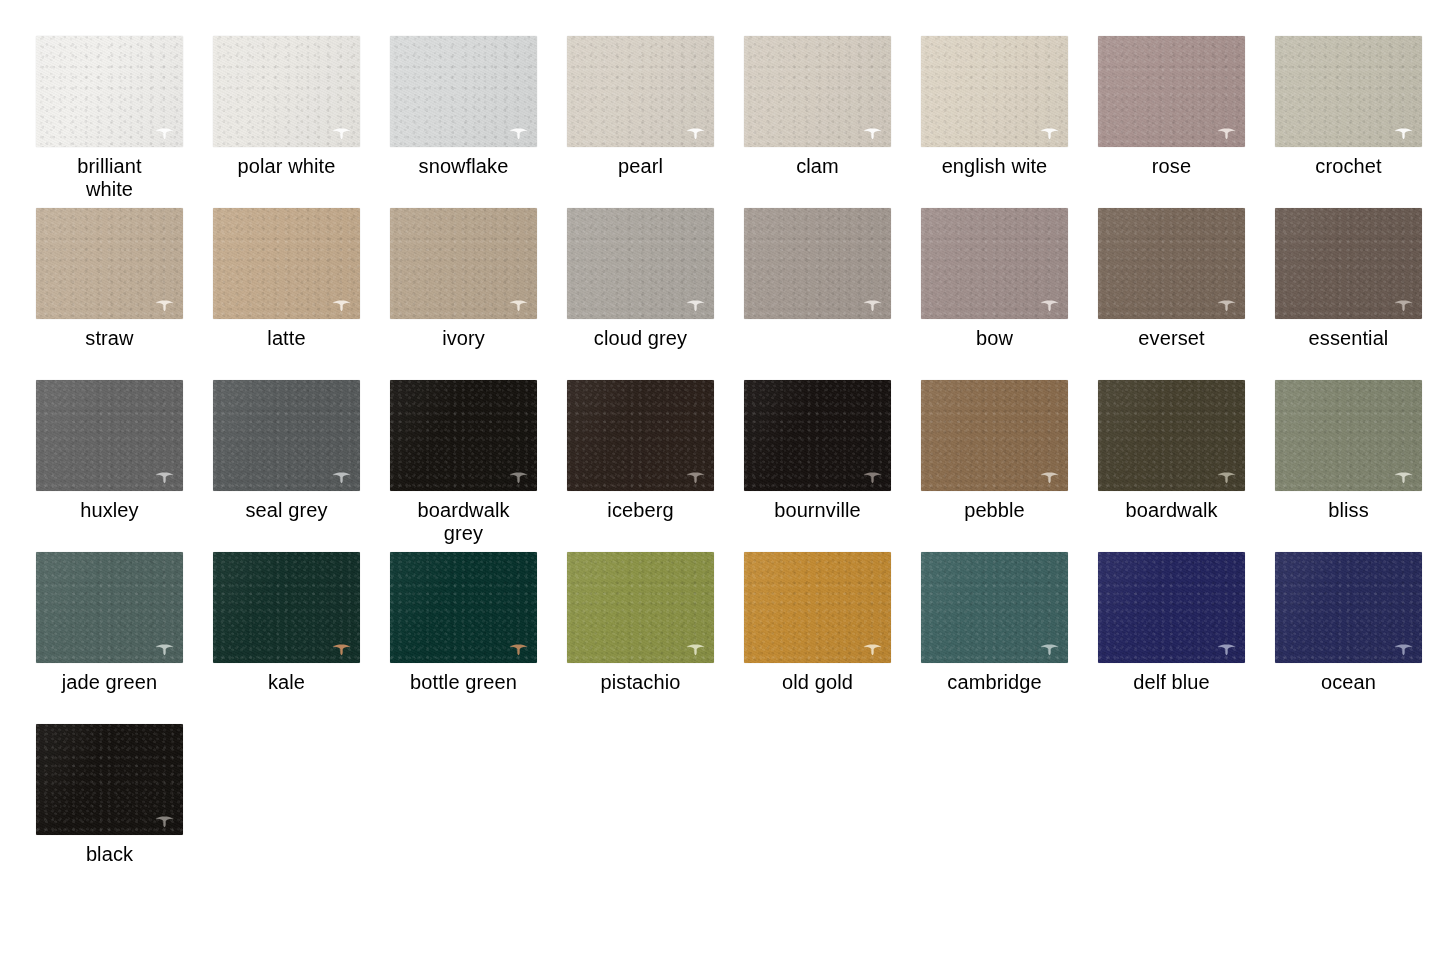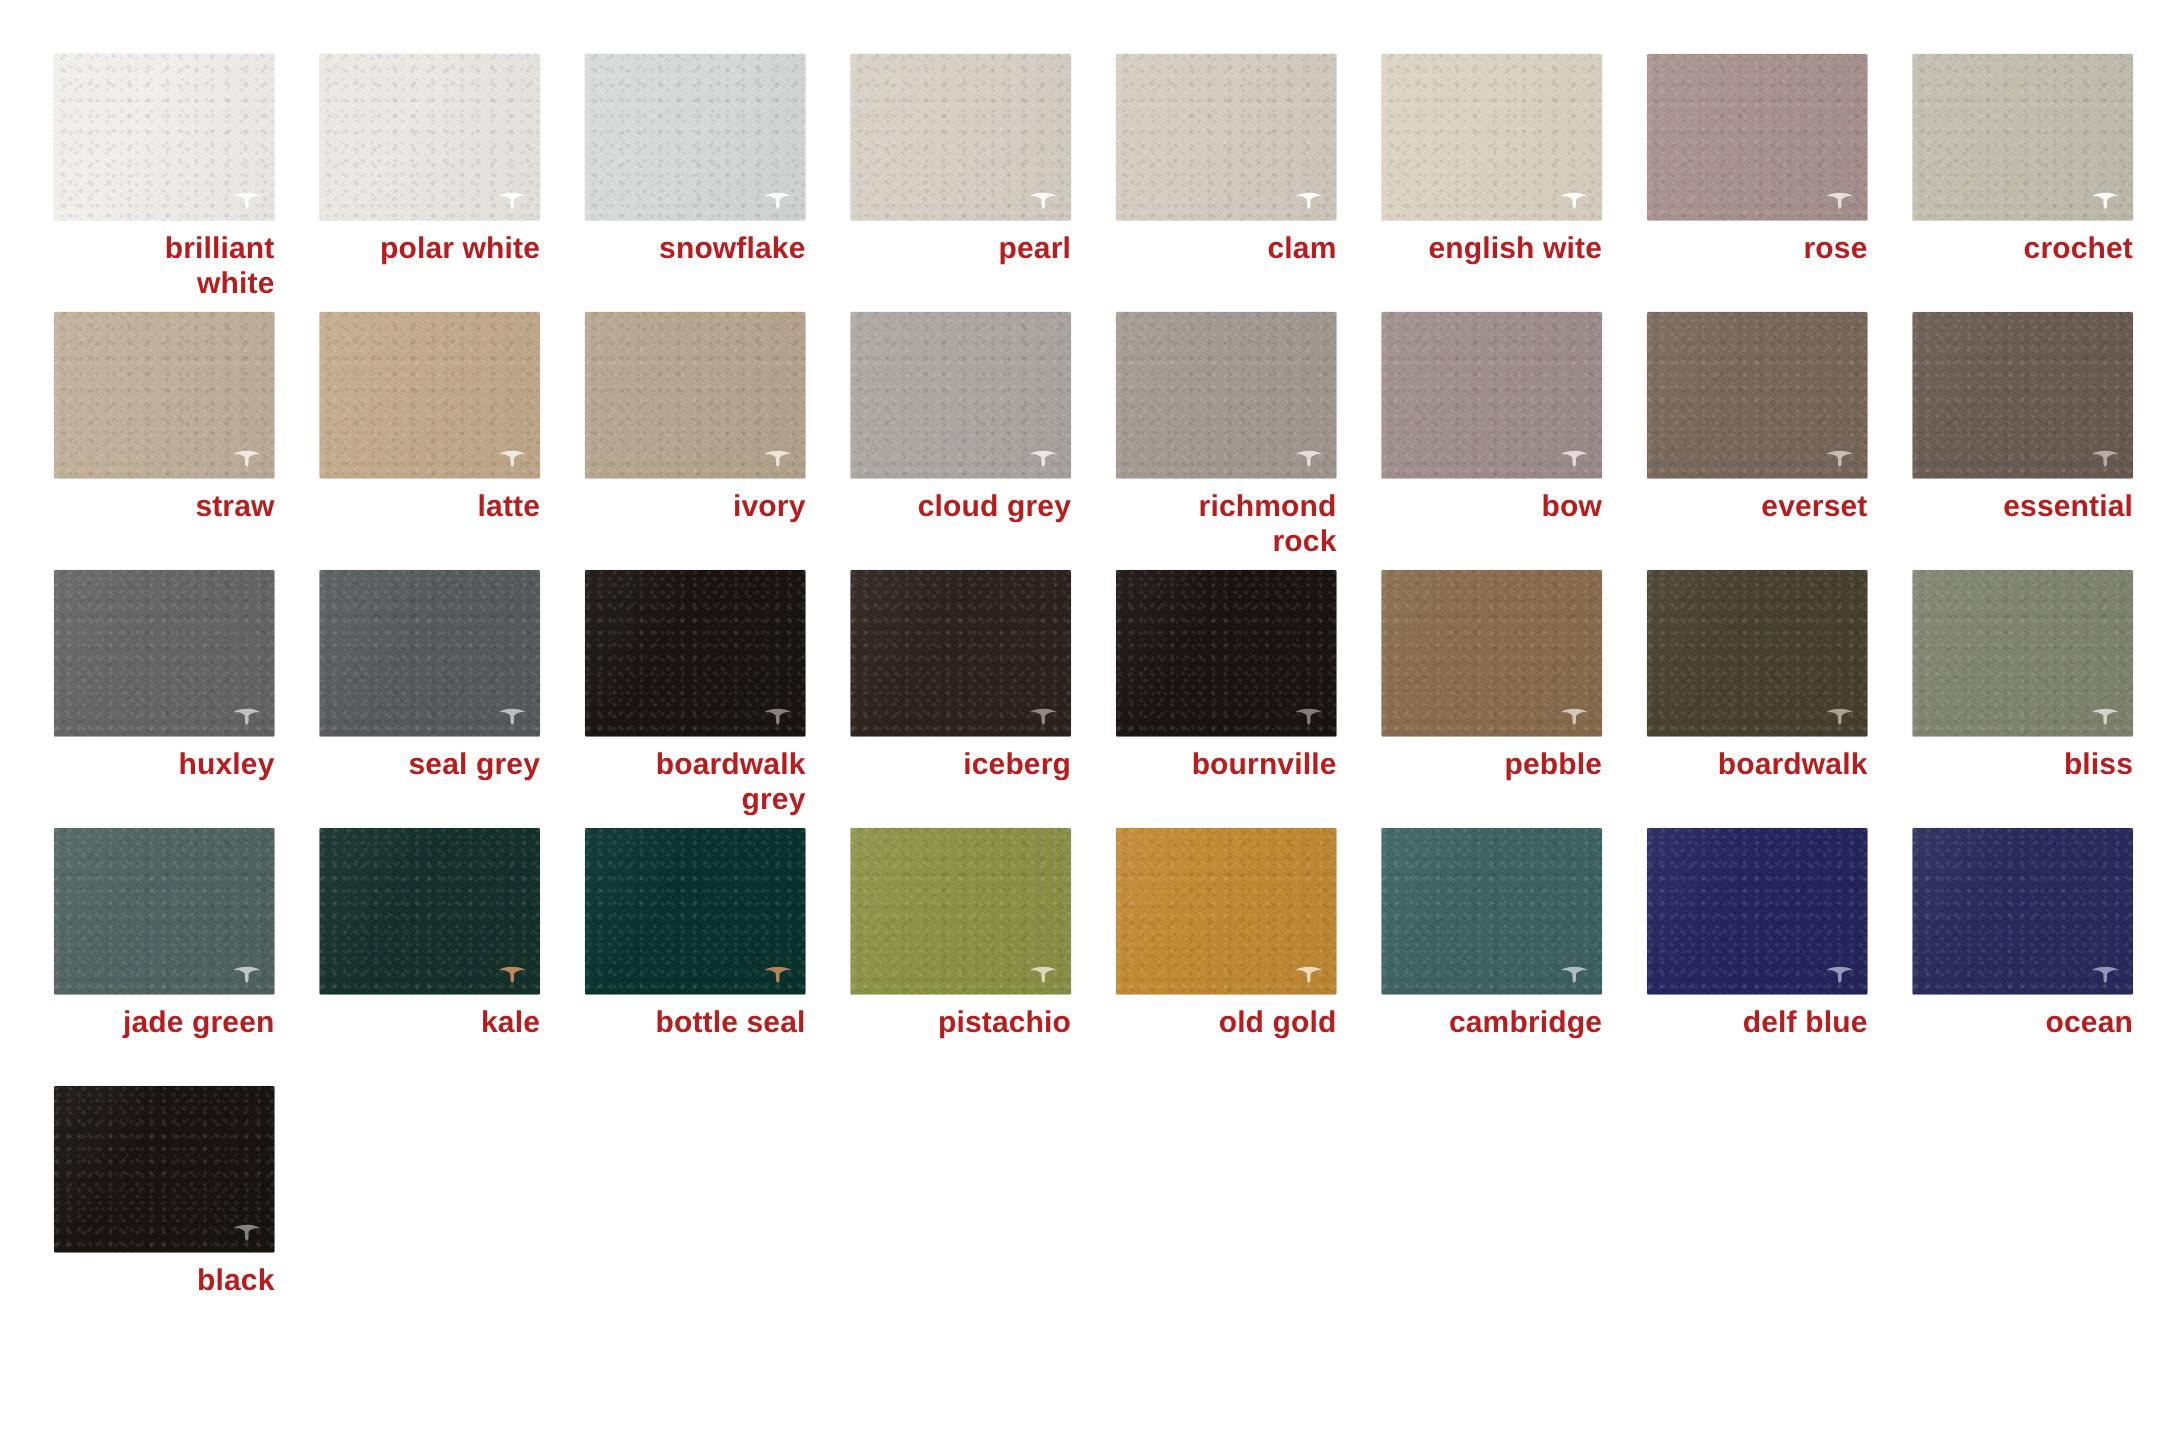--- a/index.html
+++ b/index.html
@@ -78,27 +78,26 @@
     right: 9px;
     bottom: 7px;
     width: 19px;
     height: 13px;
     pointer-events: none;
     opacity: 0.92;
   }
   .chip-label {
     margin-top: 8px;
     width: 147px;
-    text-align: right;
+    text-align: center;
     font-size: 20px;
     line-height: 23px;
     letter-spacing: 0.1px;
-    color: #b91c1c;
+    color: #000000;
     white-space: pre-line;
-    font-weight: bold;
   }
 </style>
 </head>
 <body>
 
 <div id="palette">
   <div class="swatch-grid">
       <div class="swatch-cell">
         <div class="chip-wrap">
           <div class="chip" style="background: rgb(242, 241, 238);"></div>
@@ -208,22 +207,20 @@
         </div>
         <div class="chip-label">cloud grey</div>
       </div>
       <div class="swatch-cell">
         <div class="chip-wrap">
           <div class="chip" style="background: rgb(164, 154, 146);"></div>
           <svg class="chip-logo" viewBox="0 0 38 26">
             <path d="M1 7.5 C6 4.2 13 3 19 3 C25 3 32 4.2 37 7.5 C33.5 7.2 29 7.6 25.5 9.2 C23.8 10 22.4 11.1 21.4 12.2 L21.4 19.5 C21.4 21.6 20.4 23.4 19 24.6 C17.6 23.4 16.6 21.6 16.6 19.5 L16.6 12.2 C15.6 11.1 14.2 10 12.5 9.2 C9 7.6 4.5 7.2 1 7.5 Z" fill="#eae4df"></path>
           </svg>
         </div>
-        <div class="chip-label">richmond
-rock</div>
       </div>
       <div class="swatch-cell">
         <div class="chip-wrap">
           <div class="chip" style="background: rgb(160, 143, 140);"></div>
           <svg class="chip-logo" viewBox="0 0 38 26">
             <path d="M1 7.5 C6 4.2 13 3 19 3 C25 3 32 4.2 37 7.5 C33.5 7.2 29 7.6 25.5 9.2 C23.8 10 22.4 11.1 21.4 12.2 L21.4 19.5 C21.4 21.6 20.4 23.4 19 24.6 C17.6 23.4 16.6 21.6 16.6 19.5 L16.6 12.2 C15.6 11.1 14.2 10 12.5 9.2 C9 7.6 4.5 7.2 1 7.5 Z" fill="#e9e1de"></path>
           </svg>
         </div>
         <div class="chip-label">bow</div>
       </div>
@@ -336,21 +333,21 @@
         </div>
         <div class="chip-label">kale</div>
       </div>
       <div class="swatch-cell">
         <div class="chip-wrap">
           <div class="chip" style="background: rgb(7, 50, 44);"></div>
           <svg class="chip-logo" viewBox="0 0 38 26">
             <path d="M1 7.5 C6 4.2 13 3 19 3 C25 3 32 4.2 37 7.5 C33.5 7.2 29 7.6 25.5 9.2 C23.8 10 22.4 11.1 21.4 12.2 L21.4 19.5 C21.4 21.6 20.4 23.4 19 24.6 C17.6 23.4 16.6 21.6 16.6 19.5 L16.6 12.2 C15.6 11.1 14.2 10 12.5 9.2 C9 7.6 4.5 7.2 1 7.5 Z" fill="#c08a5f"></path>
           </svg>
         </div>
-        <div class="chip-label">bottle seal</div>
+        <div class="chip-label">bottle green</div>
       </div>
       <div class="swatch-cell">
         <div class="chip-wrap">
           <div class="chip" style="background: rgb(139, 147, 70);"></div>
           <svg class="chip-logo" viewBox="0 0 38 26">
             <path d="M1 7.5 C6 4.2 13 3 19 3 C25 3 32 4.2 37 7.5 C33.5 7.2 29 7.6 25.5 9.2 C23.8 10 22.4 11.1 21.4 12.2 L21.4 19.5 C21.4 21.6 20.4 23.4 19 24.6 C17.6 23.4 16.6 21.6 16.6 19.5 L16.6 12.2 C15.6 11.1 14.2 10 12.5 9.2 C9 7.6 4.5 7.2 1 7.5 Z" fill="#e0e2c3"></path>
           </svg>
         </div>
         <div class="chip-label">pistachio</div>
       </div>

